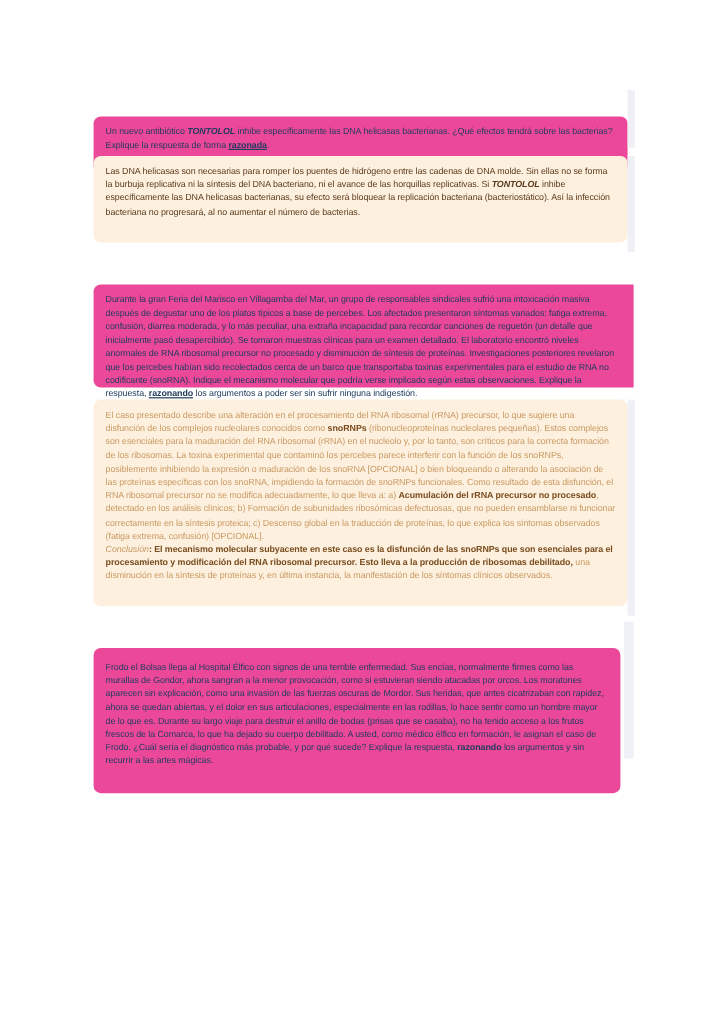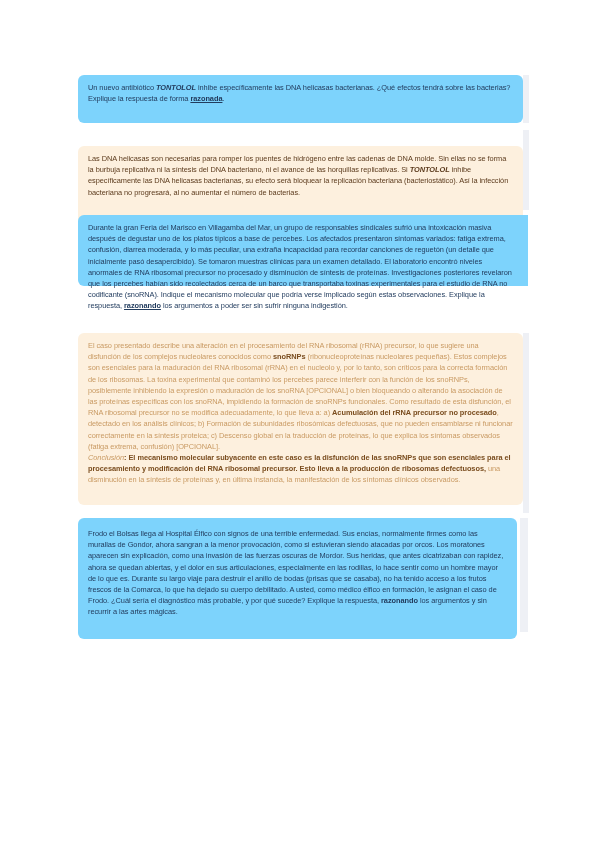--- a/index.html
+++ b/index.html
@@ -22,22 +22,23 @@
       font-size: 7.4px;
       line-height: 11.2px;
       letter-spacing: -0.05px;
     }
     .strip {
       position: absolute;
       width: 6px;
       background: #eef0f5;
     }
     .q {
-      background: #7dd3fc;
+      background: #ec4899;
       color: #223c5e;
+      margin-top: 22px;
     }
     .a {
       background: #fdf0de;
       color: #5b3a1c;
     }
     .a.muted {
       color: #c99a63;
     }
     .a.muted b {
       color: #7a4d1f;
@@ -51,22 +52,22 @@
     .kw {
       font-weight: 700;
       font-style: italic;
     }
     .ul {
       font-weight: 700;
       text-decoration: underline;
     }
 
     #b1 { top: 75px;  width: 445px; height: 48px;  padding: 7px 10px; }
-    #b2 { top: 130px; width: 445px; height: 88px;  padding: 7px 10px; margin-top: 16px; }
-    #b3 { top: 215px; width: 450px; height: 71px;  padding: 7px 10px; border-radius: 6px 0 0 6px; }
+    #b2 { top: 130px; width: 445px; height: 72px;  padding: 7px 10px; }
+    #b3 { top: 215px; width: 450px; height: 86px;  padding: 7px 10px; border-radius: 6px 0 0 6px; }
     #b4 { top: 333px; width: 445px; height: 172px; padding: 7px 10px; }
     #b5 { top: 518px; width: 439px; height: 121px; padding: 10px 10px; }
 
     #s1 { left: 523px; top: 75px;  height: 48px; }
     #s2 { left: 523px; top: 130px; height: 80px; }
     #s4 { left: 523px; top: 333px; height: 180px; }
     #s5 { left: 520px; top: 518px; height: 114px; width: 8px; }
   </style>
 </head>
 <body>
@@ -80,20 +81,20 @@
   <p><span>Las DNA helicasas son necesarias para romper los puentes de hidrógeno entre las cadenas de DNA molde. Sin ellas no se forma la burbuja replicativa ni la síntesis del DNA bacteriano, ni el avance de las horquillas replicativas. Si </span><span class="kw">TONTOLOL</span><b style="font-weight:400"> inhibe específicamente las DNA helicasas bacterianas, su efecto será bloquear la replicación bacteriana (bacteriostático). Así la infección bacteriana no progresará, al no aumentar el número de bacterias.</b></p>
 </div>
 <div class="strip" id="s2"></div>
 
 <div class="block q" id="b3">
   <p><span>Durante la gran Feria del Marisco en Villagamba del Mar, un grupo de responsables sindicales sufrió una intoxicación masiva después de degustar uno de los platos típicos a base de percebes. Los afectados presentaron síntomas variados: fatiga extrema, confusión, diarrea moderada, y lo más peculiar, una extraña incapacidad para recordar canciones de reguetón (un detalle que inicialmente pasó desapercibido). Se tomaron muestras clínicas para un examen detallado. El laboratorio encontró niveles anormales de RNA ribosomal precursor no procesado y disminución de síntesis de proteínas. Investigaciones posteriores revelaron que los percebes habían sido recolectados cerca de un barco que transportaba toxinas experimentales para el estudio de RNA no codificante (snoRNA). Indique el mecanismo molecular que podría verse implicado según estas observaciones. Explique la respuesta, </span><span class="ul">razonando</span><span> los argumentos a poder ser sin sufrir ninguna indigestión.</span></p>
 </div>
 
 <div class="block a muted" id="b4">
   <p><span>El caso presentado describe una alteración en el procesamiento del RNA ribosomal (rRNA) precursor, lo que sugiere una disfunción de los complejos nucleolares conocidos como </span><b>snoRNPs</b><span> (ribonucleoproteínas nucleolares pequeñas). Estos complejos son esenciales para la maduración del RNA ribosomal (rRNA) en el nucleolo y, por lo tanto, son críticos para la correcta formación de los ribosomas. La toxina experimental que contaminó los percebes parece interferir con la función de los snoRNPs, posiblemente inhibiendo la expresión o maduración de los snoRNA [OPCIONAL] o bien bloqueando o alterando la asociación de las proteínas específicas con los snoRNA, impidiendo la formación de snoRNPs funcionales. Como resultado de esta disfunción, el RNA ribosomal precursor no se modifica adecuadamente, lo que lleva a: a) </span><b>Acumulación del rRNA precursor no procesado</b><span>, detectado en los análisis clínicos; b) Formación de subunidades ribosómicas defectuosas, que no pueden ensamblarse ni funcionar correctamente en la síntesis proteica; c) Descenso global en la traducción de proteínas, lo que explica los síntomas observados (fatiga extrema, confusión) [OPCIONAL].</span></p>
-  <p><i>Conclusión</i><b>: El mecanismo molecular subyacente en este caso es la disfunción de las snoRNPs que son esenciales para el procesamiento y modificación del RNA ribosomal precursor. Esto lleva a la producción de ribosomas defectuosos,</b><span> una disminución en la síntesis de proteínas y, en última instancia, la manifestación de los síntomas clínicos observados.</span></p>
+  <p><i>Conclusión</i><b>: El mecanismo molecular subyacente en este caso es la disfunción de las snoRNPs que son esenciales para el procesamiento y modificación del RNA ribosomal precursor. Esto lleva a la producción de ribosomas debilitado,</b><span> una disminución en la síntesis de proteínas y, en última instancia, la manifestación de los síntomas clínicos observados.</span></p>
 </div>
 <div class="strip" id="s4"></div>
 
 <div class="block q" id="b5">
   <p><span>Frodo el Bolsas llega al Hospital Élfico con signos de una terrible enfermedad. Sus encías, normalmente firmes como las murallas de Gondor, ahora sangran a la menor provocación, como si estuvieran siendo atacadas por orcos. Los moratones aparecen sin explicación, como una invasión de las fuerzas oscuras de Mordor. Sus heridas, que antes cicatrizaban con rapidez, ahora se quedan abiertas, y el dolor en sus articulaciones, especialmente en las rodillas, lo hace sentir como un hombre mayor de lo que es. Durante su largo viaje para destruir el anillo de bodas (prisas que se casaba), no ha tenido acceso a los frutos frescos de la Comarca, lo que ha dejado su cuerpo debilitado. A usted, como médico élfico en formación, le asignan el caso de Frodo. ¿Cuál sería el diagnóstico más probable, y por qué sucede? Explique la respuesta, </span><b>razonando</b><span> los argumentos y sin recurrir a las artes mágicas.</span></p>
 </div>
 <div class="strip" id="s5"></div>
 
 </body></html>

